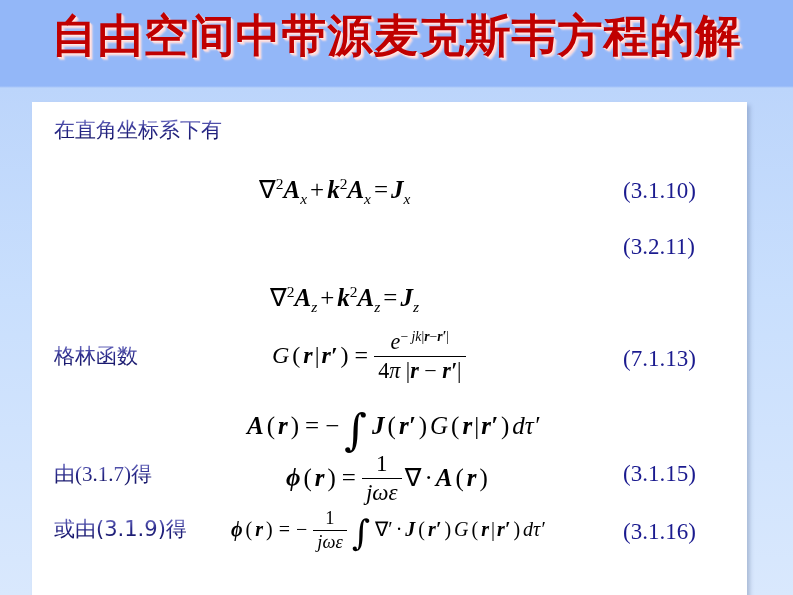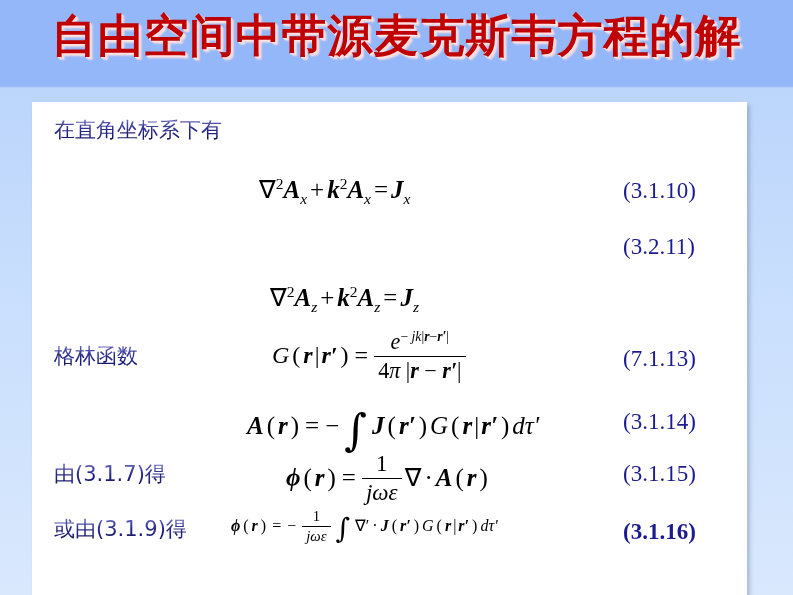--- a/index.html
+++ b/index.html
@@ -164,36 +164,35 @@
       <span class="it">G</span><span class="op">(</span><span class="bi">r</span><span class="bar">|</span><span class="bi">r′</span><span class="op">)</span><span class="op">=</span><span class="frac">
         <span class="num"><span class="it">e</span><span class="sup" style="font-style:normal;margin-top:36px;">− <span class="it">jk</span><span class="abs">|</span><span class="bi">r</span>−<span class="bi">r′</span><span class="abs">|</span></span></span>
         <span class="den">4<span class="it">π</span> <span class="abs">|</span><span class="bi">r</span> − <span class="bi">r′</span><span class="abs">|</span></span>
       </span>
     </div>
     <div class="eqnum" style="left:591px; top:244px;">(7.1.13)</div>
 
     <div class="math" style="left:215px; top:306px;">
       <span class="bi">A</span><span class="op">(</span><span class="bi">r</span><span class="op">)</span><span class="op">=</span><span class="op">−</span><span class="intg">∫</span><span class="bi">J</span><span class="op">(</span><span class="bi">r′</span><span class="op">)</span><span class="it">G</span><span class="op">(</span><span class="bi">r</span><span class="bar">|</span><span class="bi">r′</span><span class="op">)</span><span class="it">dτ′</span>
     </div>
-    <div class="eqnum" style="left:591px; top:307px;">(3.1.14)</div>
 
-    <div class="cn-label" style="left:22px; top:361px;">由(3.1.7)得</div>
+    <div class="cn-label" style="left:22px; top:361px;font-family:Liberation Serif, serif;">由(3.1.7)得</div>
 
     <div class="math" style="left:254px; top:350px;">
       <span class="bi">ϕ</span><span class="op">(</span><span class="bi">r</span><span class="op">)</span><span class="op">=</span><span class="frac">
         <span class="num">1</span>
         <span class="den"><span class="it">jωε</span></span>
       </span><span class="nabla">∇</span><span class="op">·</span><span class="bi">A</span><span class="op">(</span><span class="bi">r</span><span class="op">)</span>
     </div>
     <div class="eqnum" style="left:591px; top:359px;">(3.1.15)</div>
 
     <div class="cn-label" style="left:22px; top:416px;">或由(3.1.9)得</div>
 
-    <div class="math" style="left:199px; top:407px; font-size:16px;">
+    <div class="math" style="left:199px; top:407px; font-size:20px;">
       <span class="bi">ϕ</span><span class="op">(</span><span class="bi">r</span><span class="op">)</span><span class="op">=</span><span class="op">−</span><span class="frac">
         <span class="num">1</span>
         <span class="den"><span class="it">jωε</span></span>
       </span><span class="intg">∫</span><span class="nabla">∇′</span><span class="op">·</span><span class="bi">J</span><span class="op">(</span><span class="bi">r′</span><span class="op">)</span><span class="it">G</span><span class="op">(</span><span class="bi">r</span><span class="bar">|</span><span class="bi">r′</span><span class="op">)</span><span class="it">dτ′</span>
     </div>
-    <div class="eqnum" style="left:591px; top:417px;font-weight:bold;">(3.1.16)</div>
+    <div class="eqnum" style="left:591px; top:417px;">(3.1.16)</div>
 
   </div>
 </div>
 
 </body></html>

